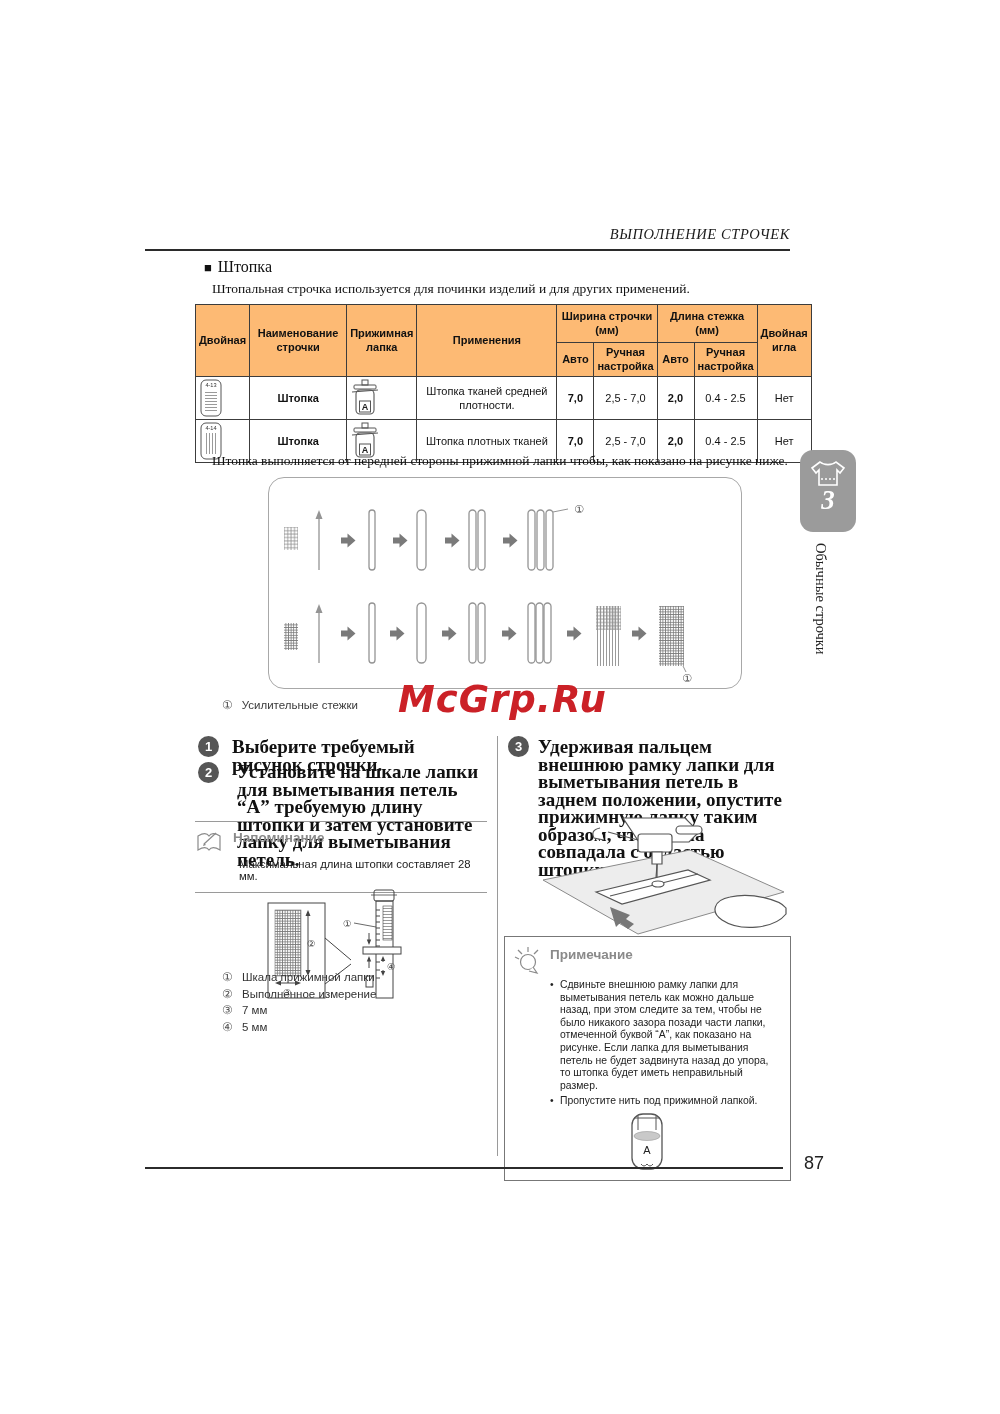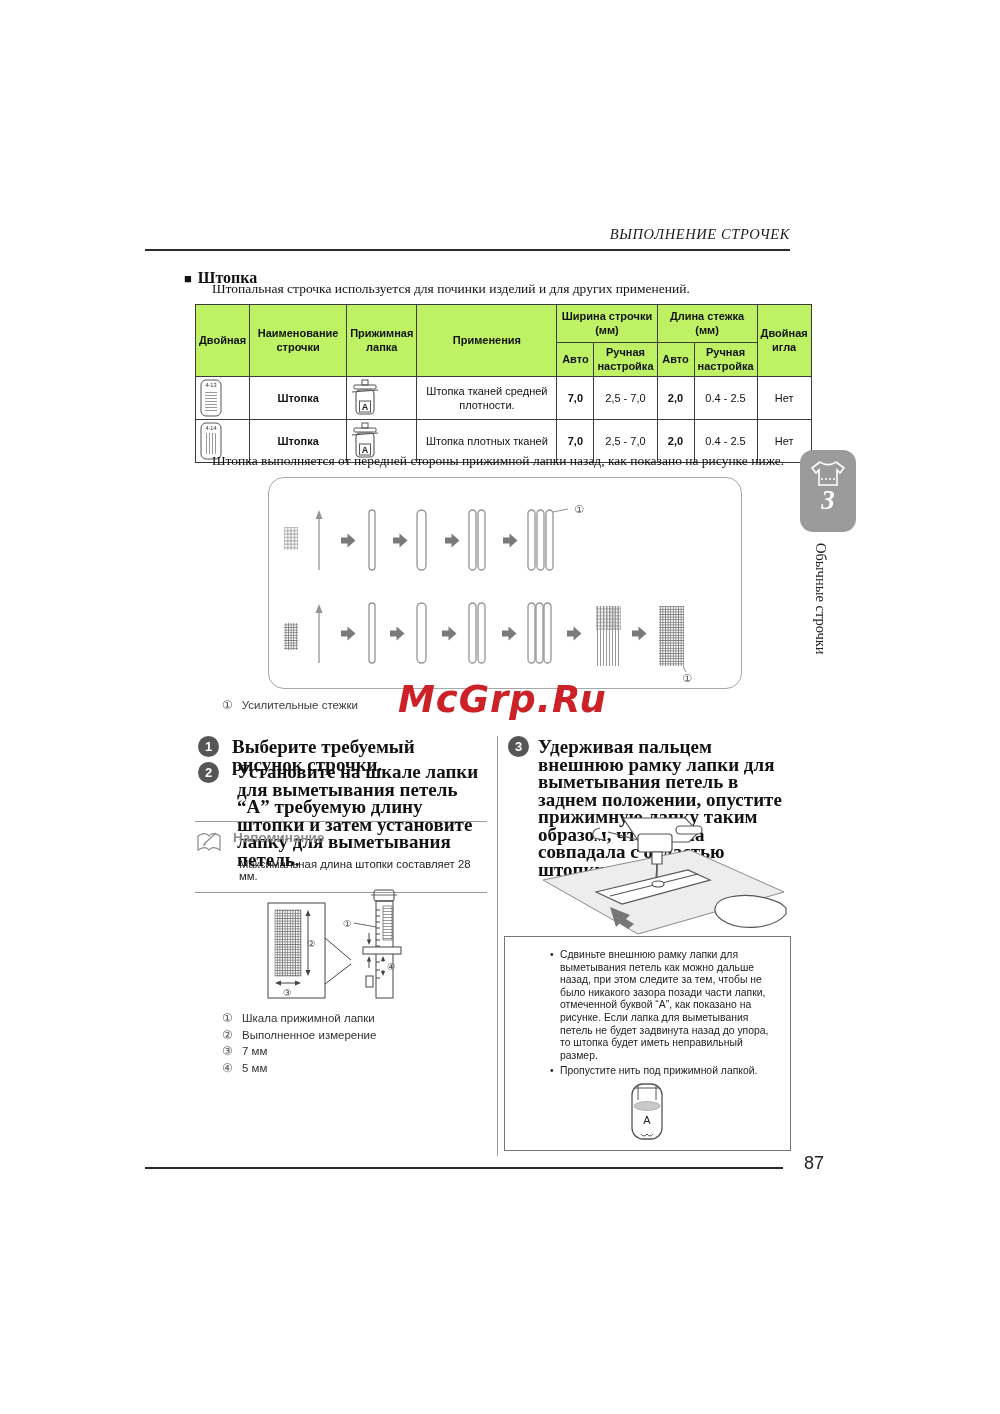--- a/index.html
+++ b/index.html
@@ -3,31 +3,31 @@
 <meta charset="utf-8">
 <style>
   html,body{margin:0;padding:0;background:#fff;}
   .page{position:relative;width:1000px;height:1414px;background:#fff;overflow:hidden;
         font-family:"Liberation Sans",sans-serif;color:#1a1a1a;}
   
   .running-head{position:absolute;top:226px;right:210px;font-family:"Liberation Serif",serif;
         font-style:italic;font-size:14.5px;letter-spacing:.6px;color:#1a1a1a;}
   .head-rule{position:absolute;top:249px;left:145px;width:645px;height:2px;background:#2b2b2b;}
   
-  .section-heading{position:absolute;top:258px;left:184px;font-family:"Liberation Serif",serif;
-        font-weight:bold;font-size:16px;color:#111;margin-top:11px;}
+  .section-heading{position:absolute;top:258px;left:204px;font-family:"Liberation Serif",serif;
+        font-weight:normal;font-size:16px;color:#111;}
   .section-heading .sq{font-size:13px;margin-right:6px;}
   .intro{position:absolute;top:281px;left:212px;width:600px;font-family:"Liberation Serif",serif;
         font-size:13.5px;color:#111;}
   
   table.spec{position:absolute;top:304px;left:195px;border-collapse:collapse;table-layout:fixed;
         font-size:11px;color:#111;}
   table.spec th,table.spec td{border:1px solid #3c3c3c;padding:2px 3px;vertical-align:middle;}
   table.spec{border:1.5px solid #3c3c3c;}
-  table.spec th{background:#bef264;font-weight:bold;text-align:center;line-height:1.25;}
+  table.spec th{background:#fdba74;font-weight:bold;text-align:center;line-height:1.25;}
   table.spec td{background:#fff;text-align:center;}
   td.app{text-align:left;padding-left:6px;line-height:1.3;}
   td.stname{text-align:left;padding-left:6px;font-weight:bold;vertical-align:top;padding-top:4px;}
   td.bold{font-weight:bold;}
   .after-table{position:absolute;top:453px;left:212px;width:600px;font-family:"Liberation Serif",serif;
         font-size:13.5px;color:#111;}
   
   .figure-box{position:absolute;top:477px;left:268px;width:472px;height:210px;border:1.5px solid #a8a8a8;
         border-radius:16px;background:#fff;}
   .figure-caption{position:absolute;top:698px;left:222px;font-size:11.5px;color:#3a3a3a;}
@@ -41,21 +41,21 @@
   .steptext{position:absolute;font-family:"Liberation Serif",serif;font-weight:bold;font-size:19px;
         line-height:17.5px;color:#111;}
   
   .memo{position:absolute;top:821px;left:195px;width:292px;border-top:1px solid #9a9a9a;
         border-bottom:1px solid #9a9a9a;padding:7px 0 10px 0;}
   .memo-head{display:flex;align-items:flex-start;}
   .memo-title{color:#8a8a8a;font-weight:bold;font-size:13.5px;margin-left:10px;margin-top:1px;}
   .memo-body{margin:3px 0 0 44px;font-size:11.3px;color:#222;}
   
   .scale-fig{position:absolute;top:886px;left:250px;}
-  .callout-list{position:absolute;top:1010px;left:222px;font-size:11.5px;color:#333;line-height:16.5px;}
+  .callout-list{position:absolute;top:969px;left:222px;font-size:11.5px;color:#333;line-height:16.5px;}
   .callout-list .cnum{display:inline-block;width:20px;color:#555;font-size:12px;}
   
   .col-divider{position:absolute;top:736px;left:497px;width:1px;height:420px;background:#9a9a9a;}
   
   .machine-fig{position:absolute;top:812px;left:538px;}
   .notebox{position:absolute;top:936px;left:504px;width:287px;border:1px solid #777;background:#fff;
         padding:8px 10px 8px 9px;box-sizing:border-box;}
   .note-head{display:flex;align-items:flex-start;}
   .note-title{color:#8a8a8a;font-weight:bold;font-size:13.5px;margin-left:8px;margin-top:2px;}
   .note-bullets{margin:4px 0 4px 36px;}
@@ -180,21 +180,21 @@
       <td class="app">Штопка плотных тканей</td>
       <td class="bold">7,0</td>
       <td>2,5 - 7,0</td>
       <td class="bold">2,0</td>
       <td>0.4 - 2.5</td>
       <td>Нет</td>
     </tr>
   </tbody>
     </table>
 
-  <div class="after-table">Штопка выполняется от передней стороны прижимной лапки назад, как показано на рисунке ниже.</div>
+  <div class="after-table">Штопка выполняется от передней стороны прижимной лапки чтобы, как показано на рисунке ниже.</div>
 
   <div class="figure-box">
     <svg width="472" height="210" viewBox="0 0 472 210">
       <g stroke="#949494" stroke-width="1.3" fill="none">
 
         <rect x="15" y="49" width="14" height="23" fill="url(#ptn-grid)" stroke="none"></rect>
         <line x1="50" y1="92" x2="50" y2="40"></line>
         <polygon points="50,32 46.5,41 53.5,41" fill="#949494" stroke="none"></polygon>
         <rect x="100" y="32" width="6" height="60" rx="3"></rect>
         <rect x="148" y="32" width="9" height="60" rx="4.5"></rect>
@@ -344,20 +344,31 @@
         <ellipse cx="120" cy="72" rx="6" ry="3"></ellipse>
         <path d="M248,102 C236,117 202,120 184,108 C172,100 176,88 192,85 C214,80 242,88 248,96 Z"></path>
       </g>
       <g fill="#777">
         <polygon points="72,95 92,103 88,107 96,112 90,117 82,111 78,115"></polygon>
       </g>
     </svg>
   </div>
 
   <div class="notebox">
+    <div class="note-head">
+      <svg width="28" height="30" viewBox="0 0 28 30">
+        <circle cx="14" cy="17" r="7.5" stroke="#8a8a8a" stroke-width="1.2" fill="none"></circle>
+        <path d="M19,22 l4,6 -8,-2" stroke="#8a8a8a" stroke-width="1.2" fill="#fff"></path>
+        <line x1="14" y1="7" x2="14" y2="2" stroke="#8a8a8a" stroke-width="1.2"></line>
+        <line x1="8" y1="9" x2="4" y2="5" stroke="#8a8a8a" stroke-width="1.2"></line>
+        <line x1="20" y1="9" x2="24" y2="5" stroke="#8a8a8a" stroke-width="1.2"></line>
+        <line x1="5" y1="14" x2="1" y2="12" stroke="#8a8a8a" stroke-width="1.2"></line>
+      </svg>
+      <span class="note-title">Примечание</span>
+    </div>
     <div class="note-bullets">
       <div class="note-bullet">
         <span class="bg">•</span>
           <span>Сдвиньте внешнюю рамку лапки для выметывания петель как можно дальше назад, при этом следите за тем, чтобы не было никакого зазора позади части лапки, отмеченной буквой “А”, как показано на рисунке. Если лапка для выметывания петель не будет задвинута назад до упора, то штопка будет иметь неправильный размер.</span>
       </div>
       <div class="note-bullet">
         <span class="bg">•</span>
           <span>Пропустите нить под прижимной лапкой.</span>
       </div>
     </div>

